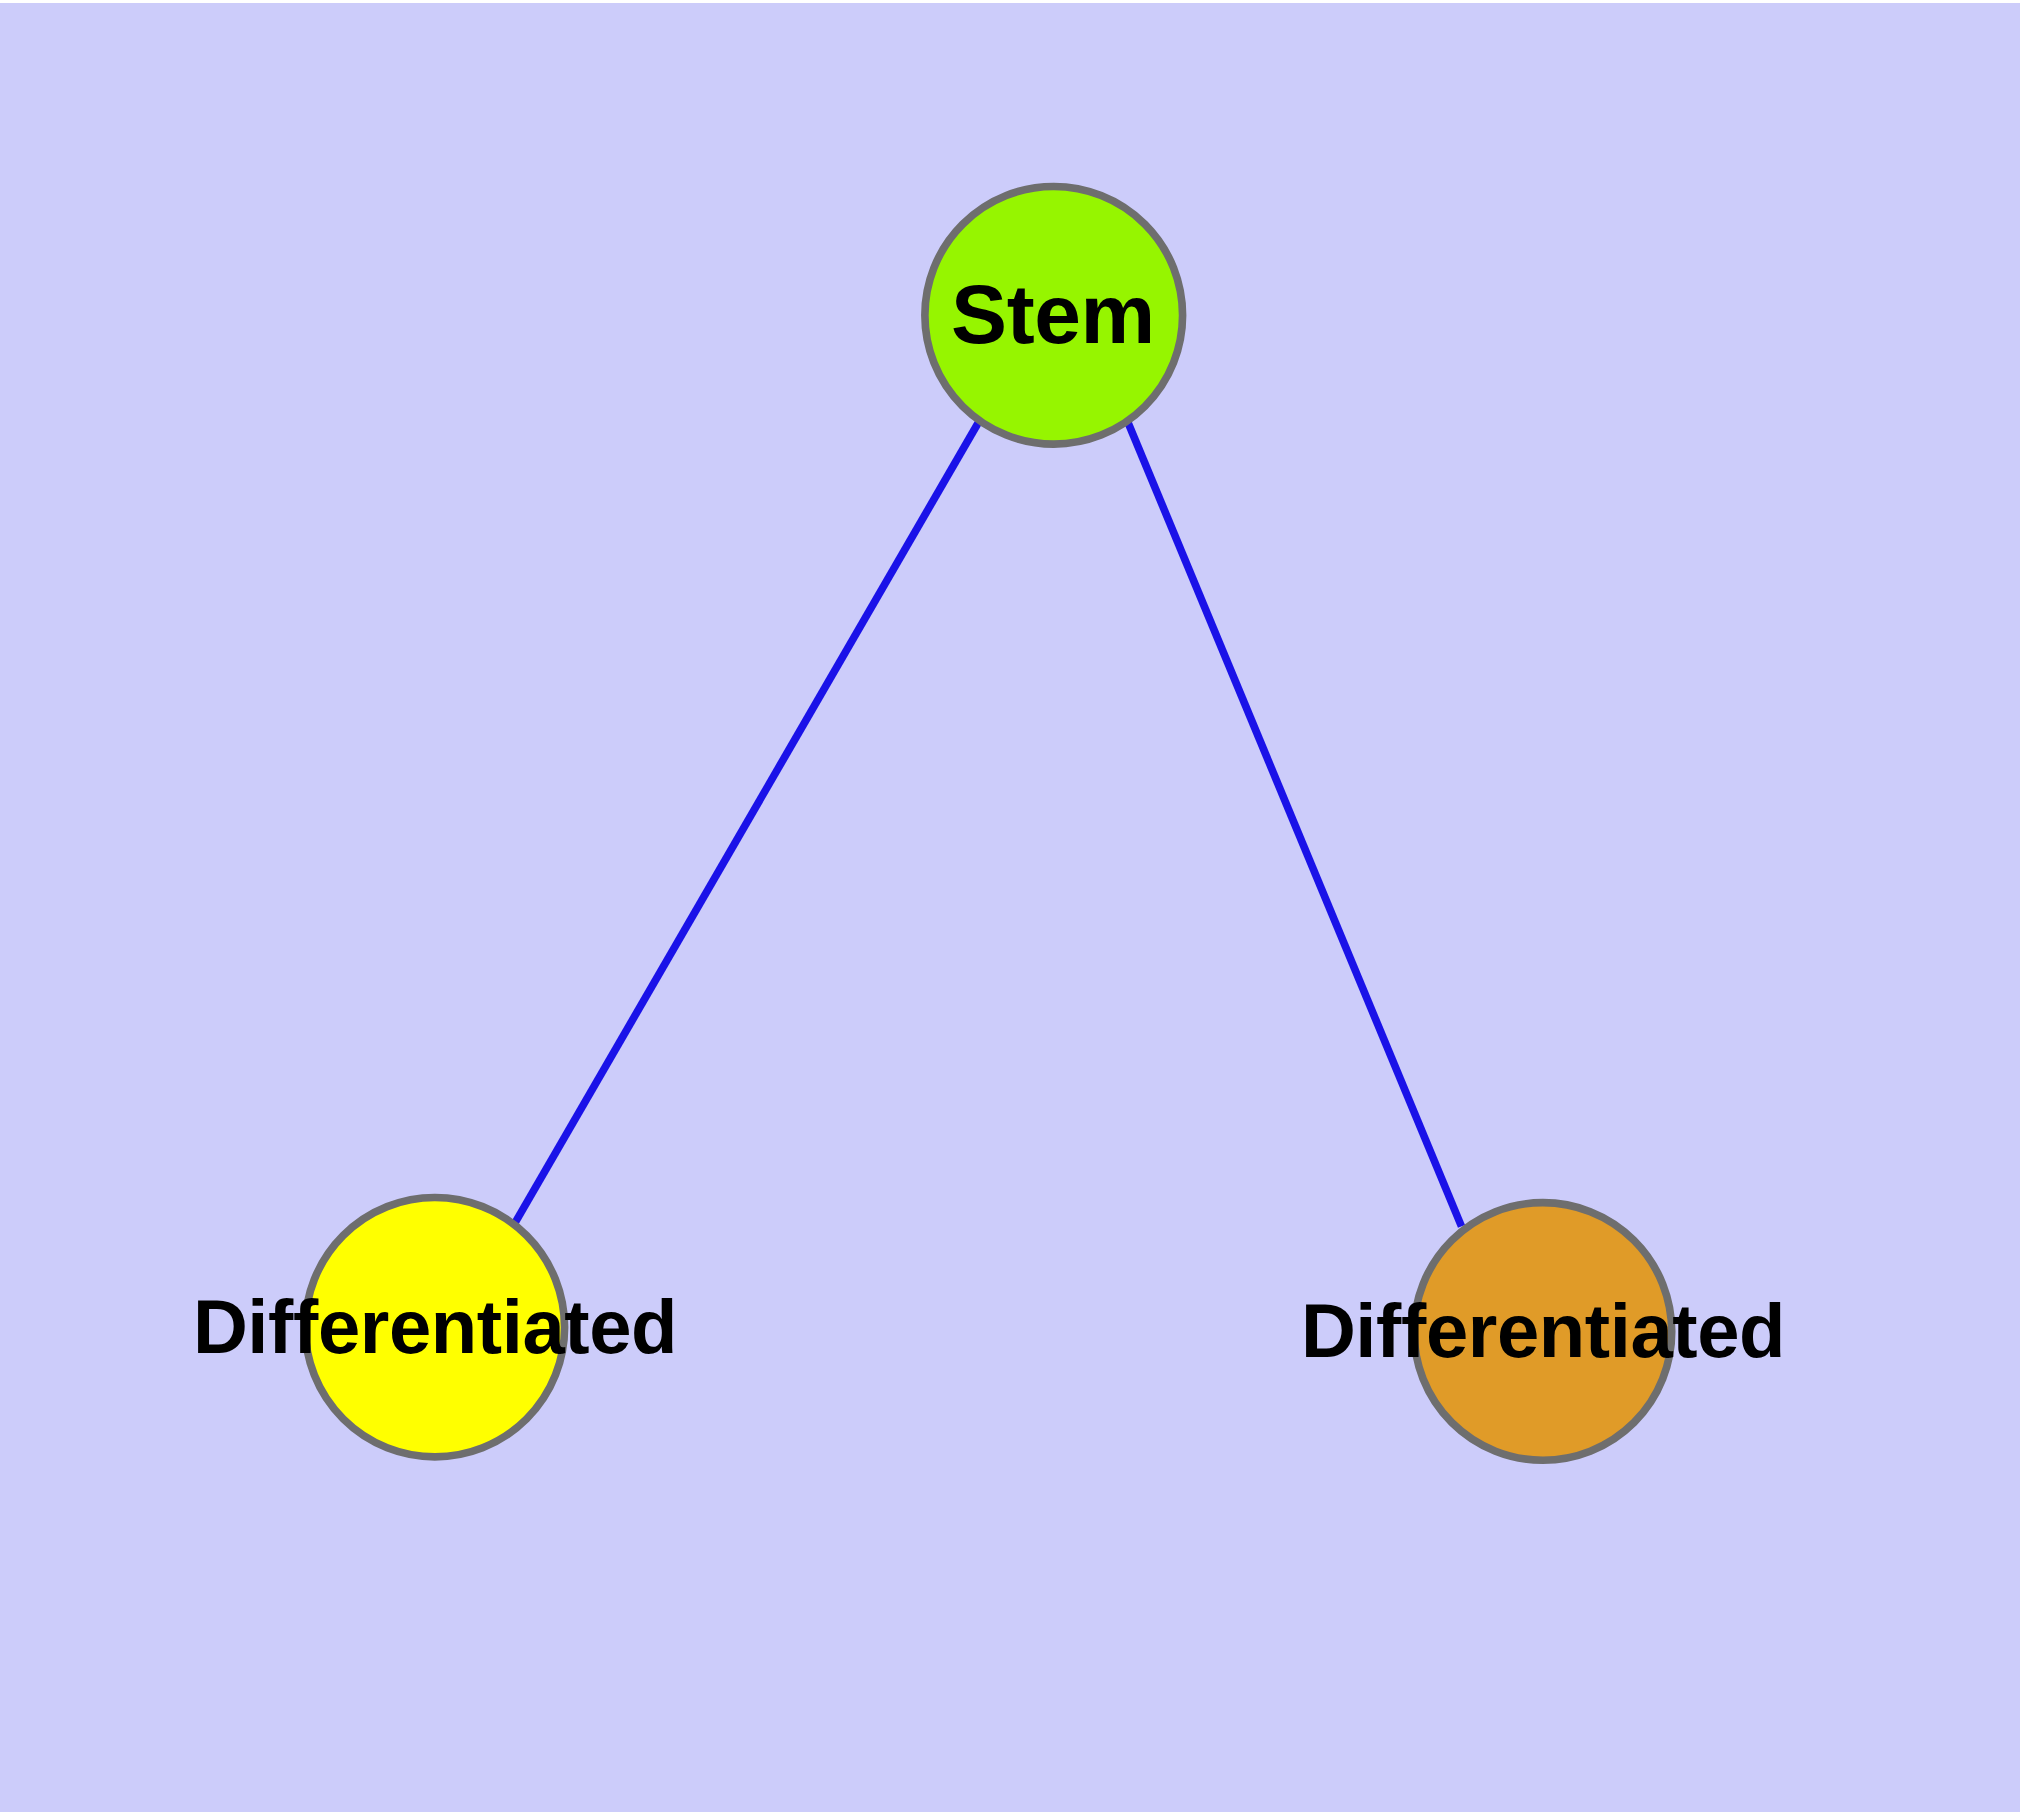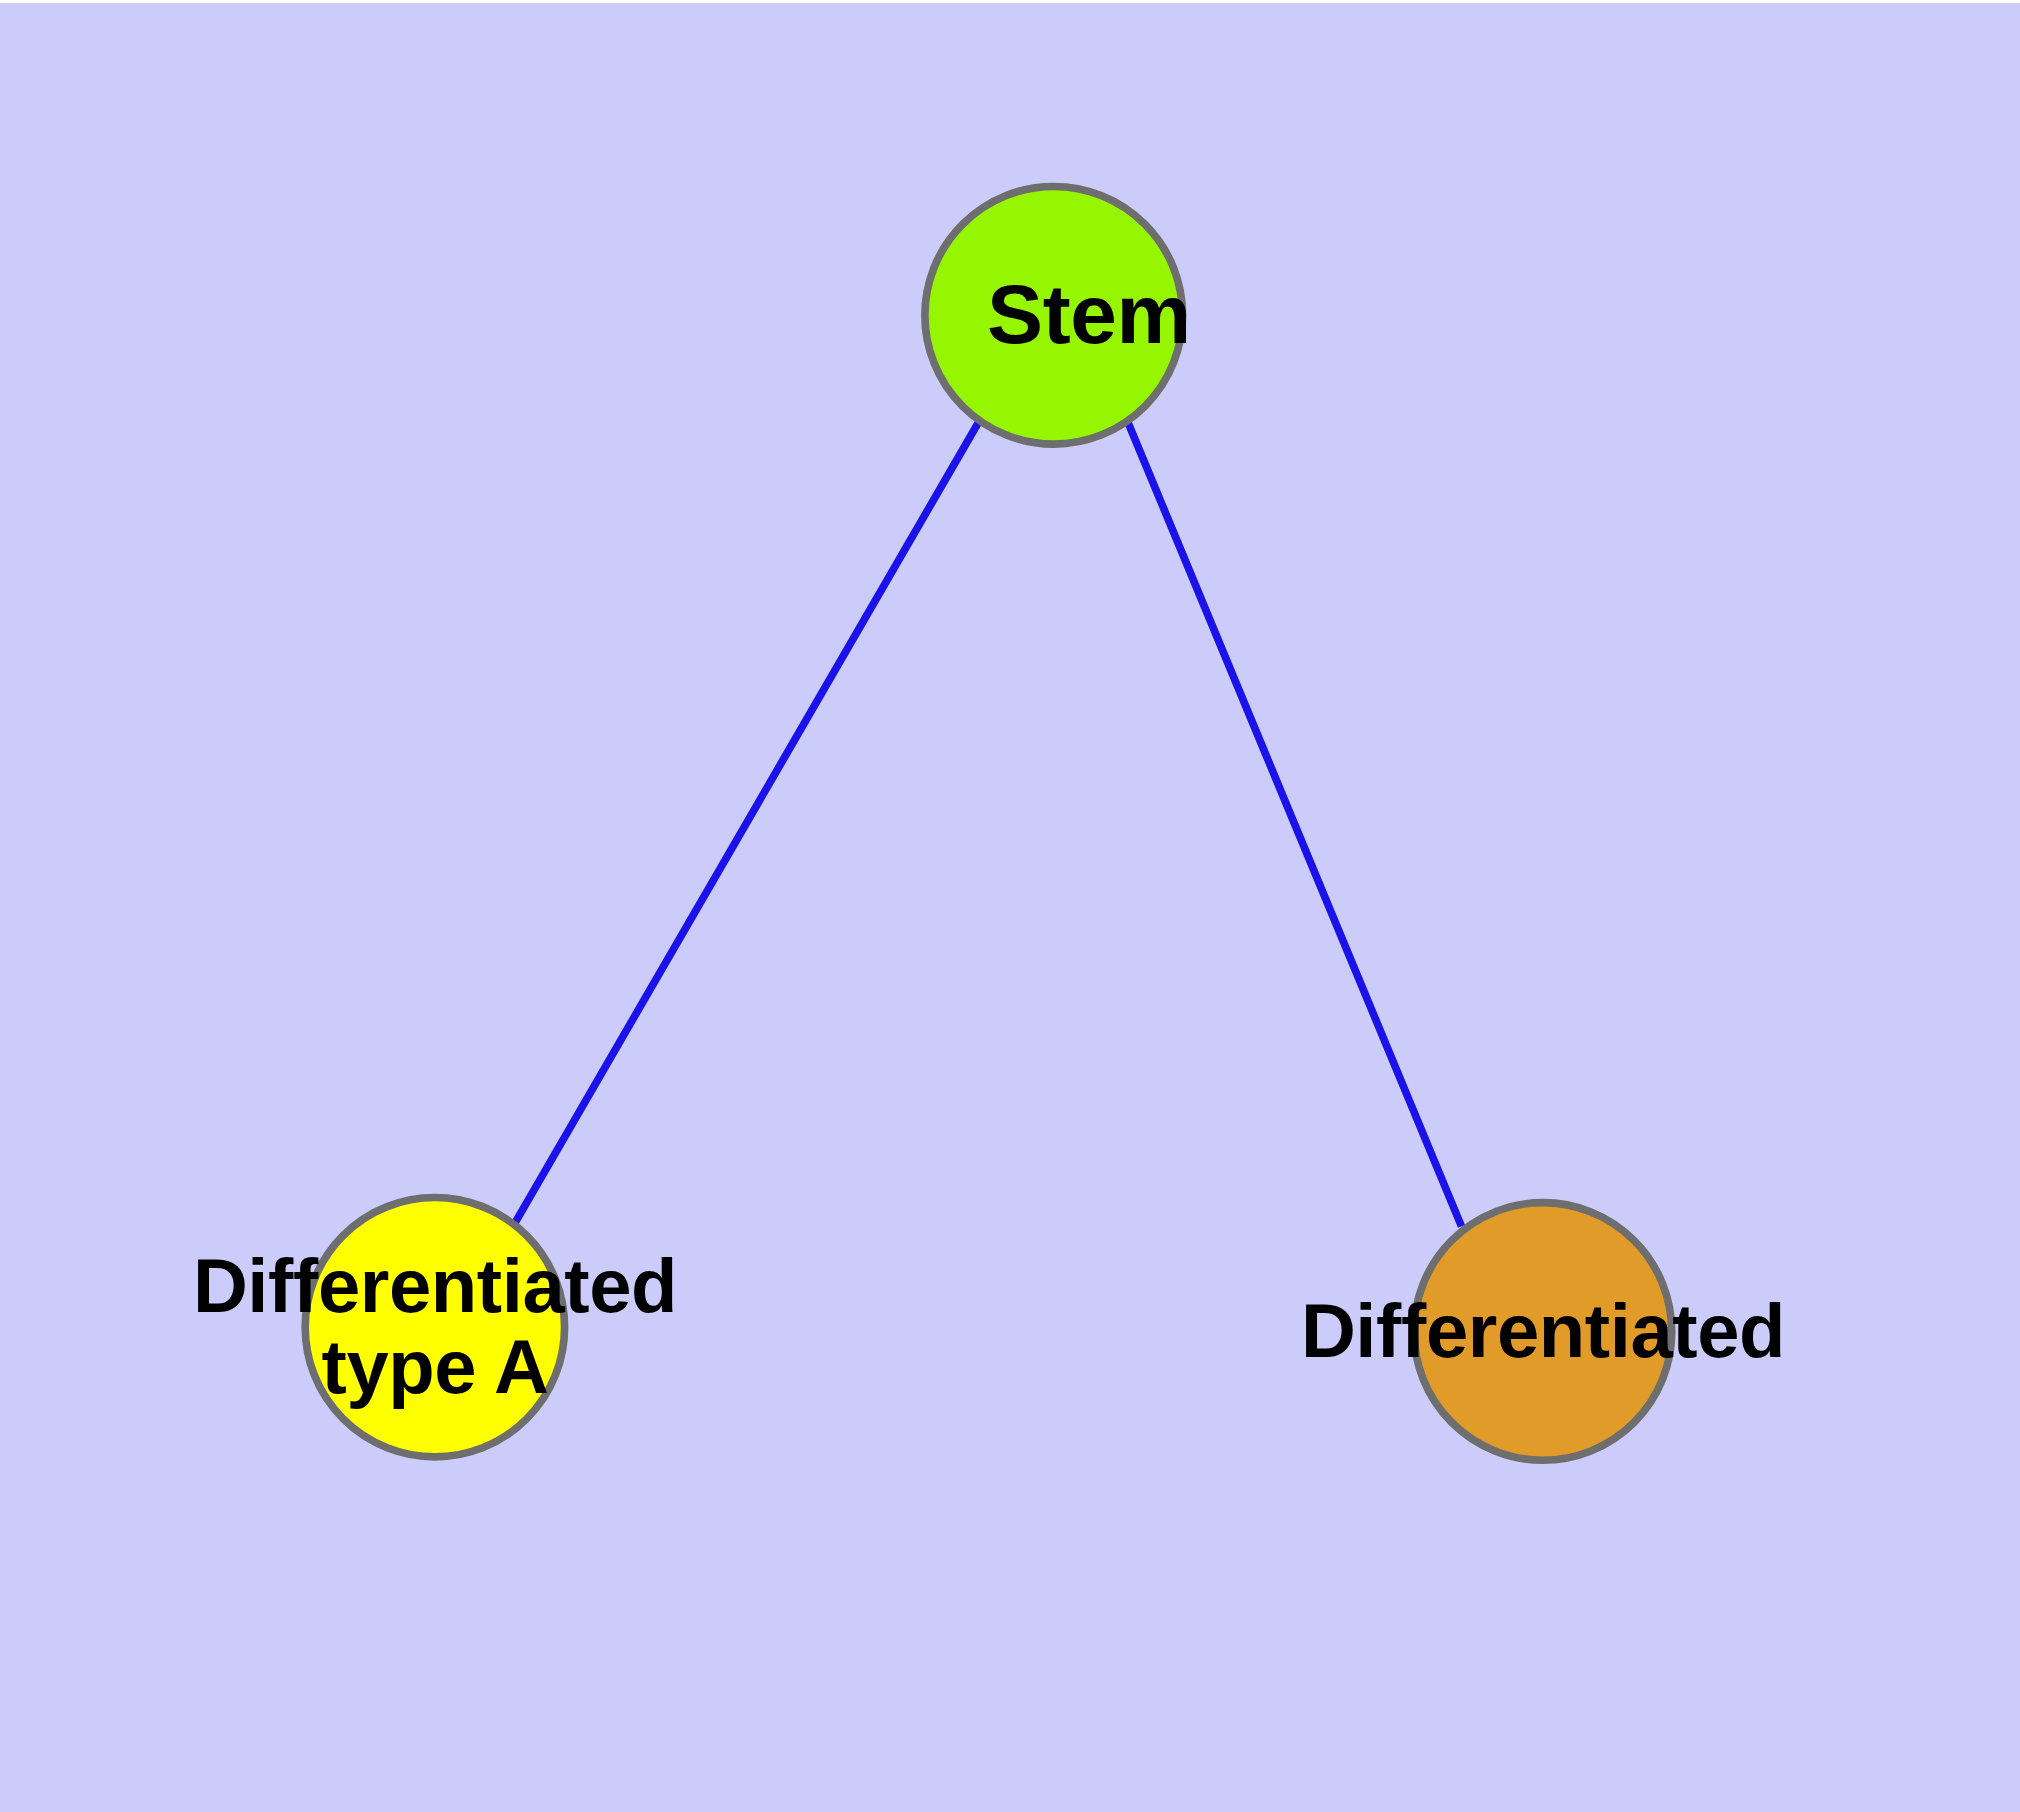--- a/index.html
+++ b/index.html
@@ -60,19 +60,19 @@
         <line x1="1330" y1="497" x2="1724" y2="1447" stroke="#1a12e8" stroke-width="9" stroke-linecap="butt"></line>
       </g>
     <g id="nodes-group">
         <circle cx="1243" cy="372" r="152" fill="#96f500" stroke="#6e6e6e" stroke-width="9"></circle>
         <circle cx="513" cy="1566" r="153" fill="#ffff00" stroke="#6e6e6e" stroke-width="9"></circle>
         <circle cx="1820" cy="1571" r="152" fill="#e09b28" stroke="#6e6e6e" stroke-width="9"></circle>
       </g>
   </svg>
 
   <div id="labels-layer">
-      <div class="node-label" style="left: 1053px; top: 315px; font-size: 84px; color: rgb(0, 0, 0); margin-left: 36px;"><div>Stem</div></div>
-      <div class="node-label" style="left: 435px; top: 1327px; font-size: 76px; color: rgb(0, 0, 0);"><div>Differentiated</div><div>type A</div></div>
+      <div class="node-label" style="left: 1053px; top: 315px; font-size: 84px; color: rgb(0, 0, 0);"><div>Stem</div></div>
+      <div class="node-label" style="left: 435px; top: 1327px; font-size: 76px; color: rgb(0, 0, 0);"><div>Differentiated</div></div>
       <div class="node-label" style="left: 1543px; top: 1331px; font-size: 76px; color: rgb(0, 0, 0);"><div>Differentiated</div></div>
     </div>
 
 </div>
 
 
 </body></html>

